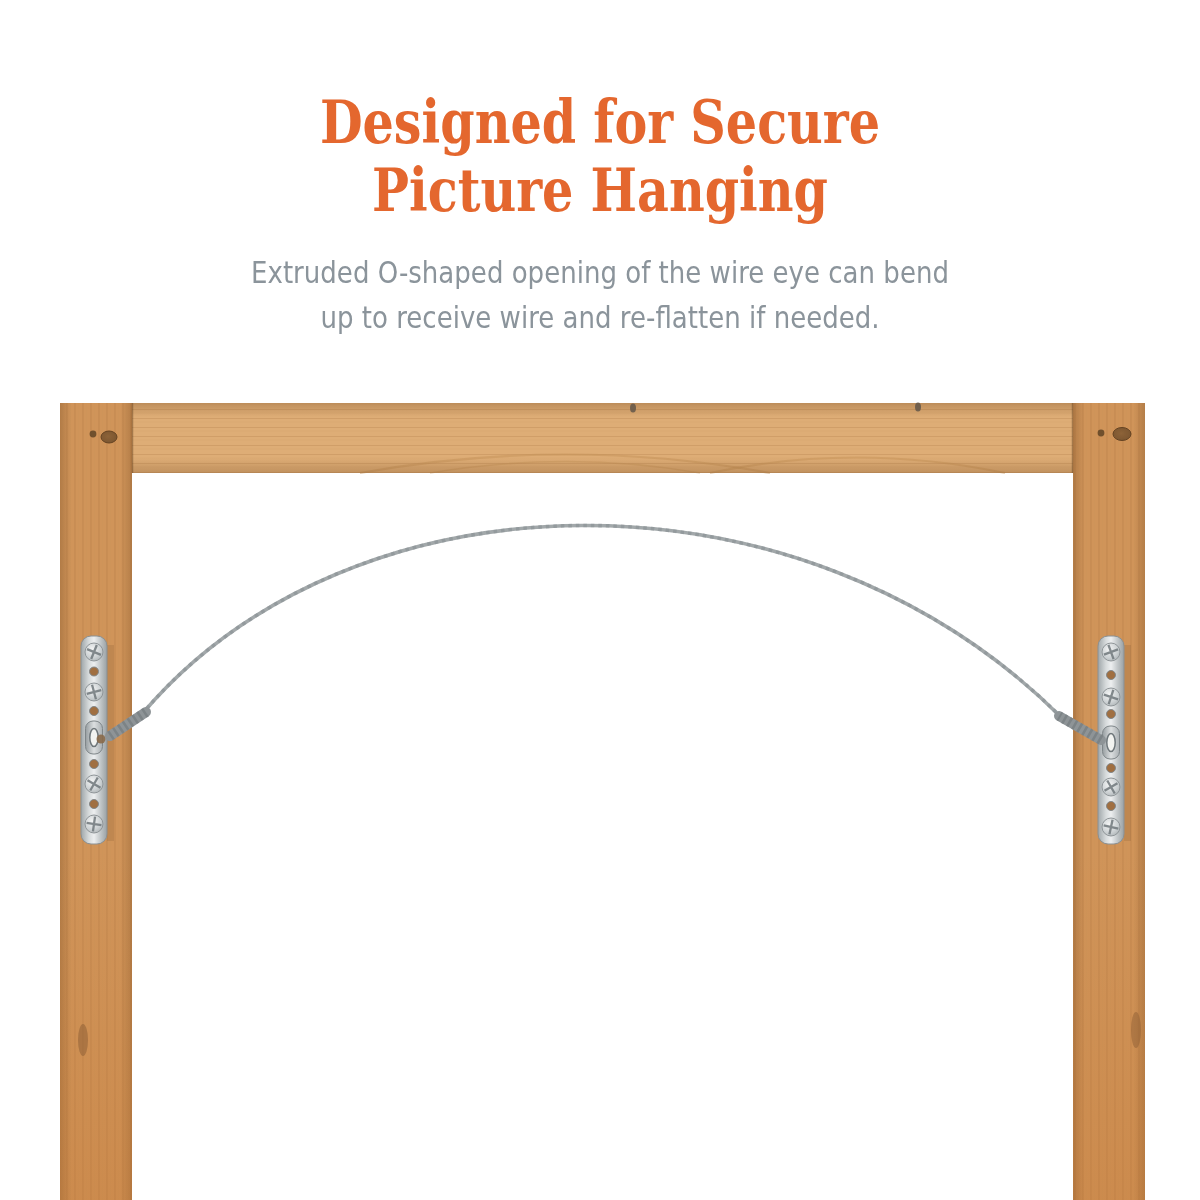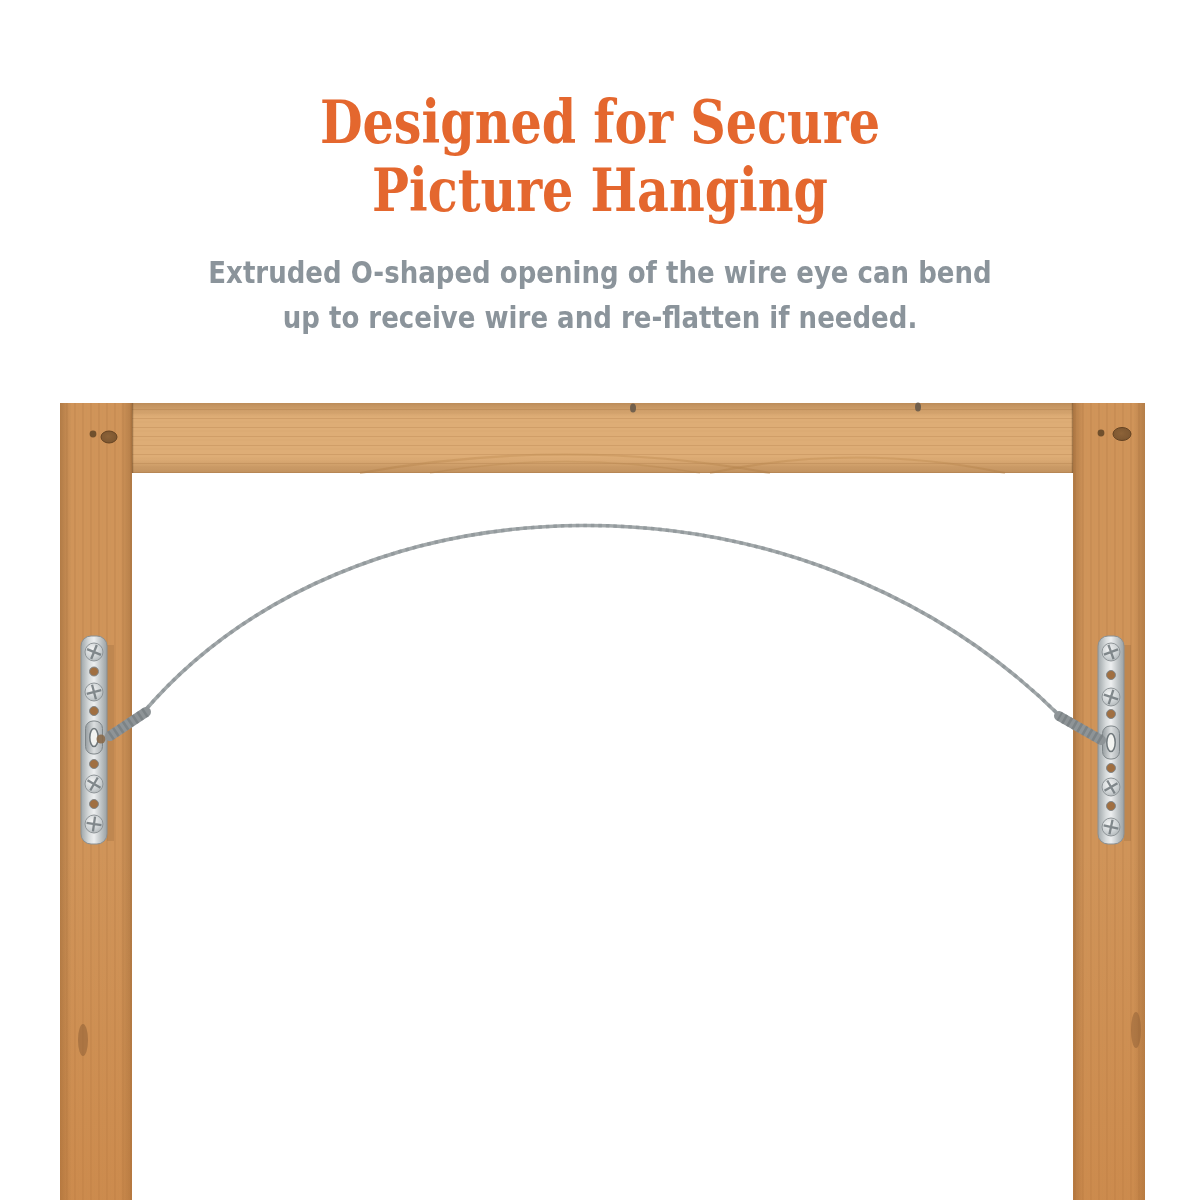--- a/index.html
+++ b/index.html
@@ -10,21 +10,21 @@
   .headline{
     position:absolute;left:0;right:0;top:88px;margin:0;
     text-align:center;color:#E4672E;
     font-family:"DejaVu Serif","Liberation Serif",serif;
     font-weight:700;font-size:60px;line-height:68px;letter-spacing:0px;
   }
   .headline .ln{display:block;transform:scaleX(0.82);transform-origin:50% 50%;}
   .subtitle{
     position:absolute;left:0;right:0;top:250px;margin:0;
     text-align:center;color:#8B949B;
-    font-size:31px;line-height:45px;font-weight:700;
+    font-size:31px;line-height:45px;font-weight:400;
   }
   .subtitle .ln{display:block;transform:scaleX(0.84);transform-origin:50% 50%;}
   svg.scene{position:absolute;left:0;top:0;}
 </style>
 </head>
 <body>
 
 <div class="canvas">
 
   <h1 class="headline">

